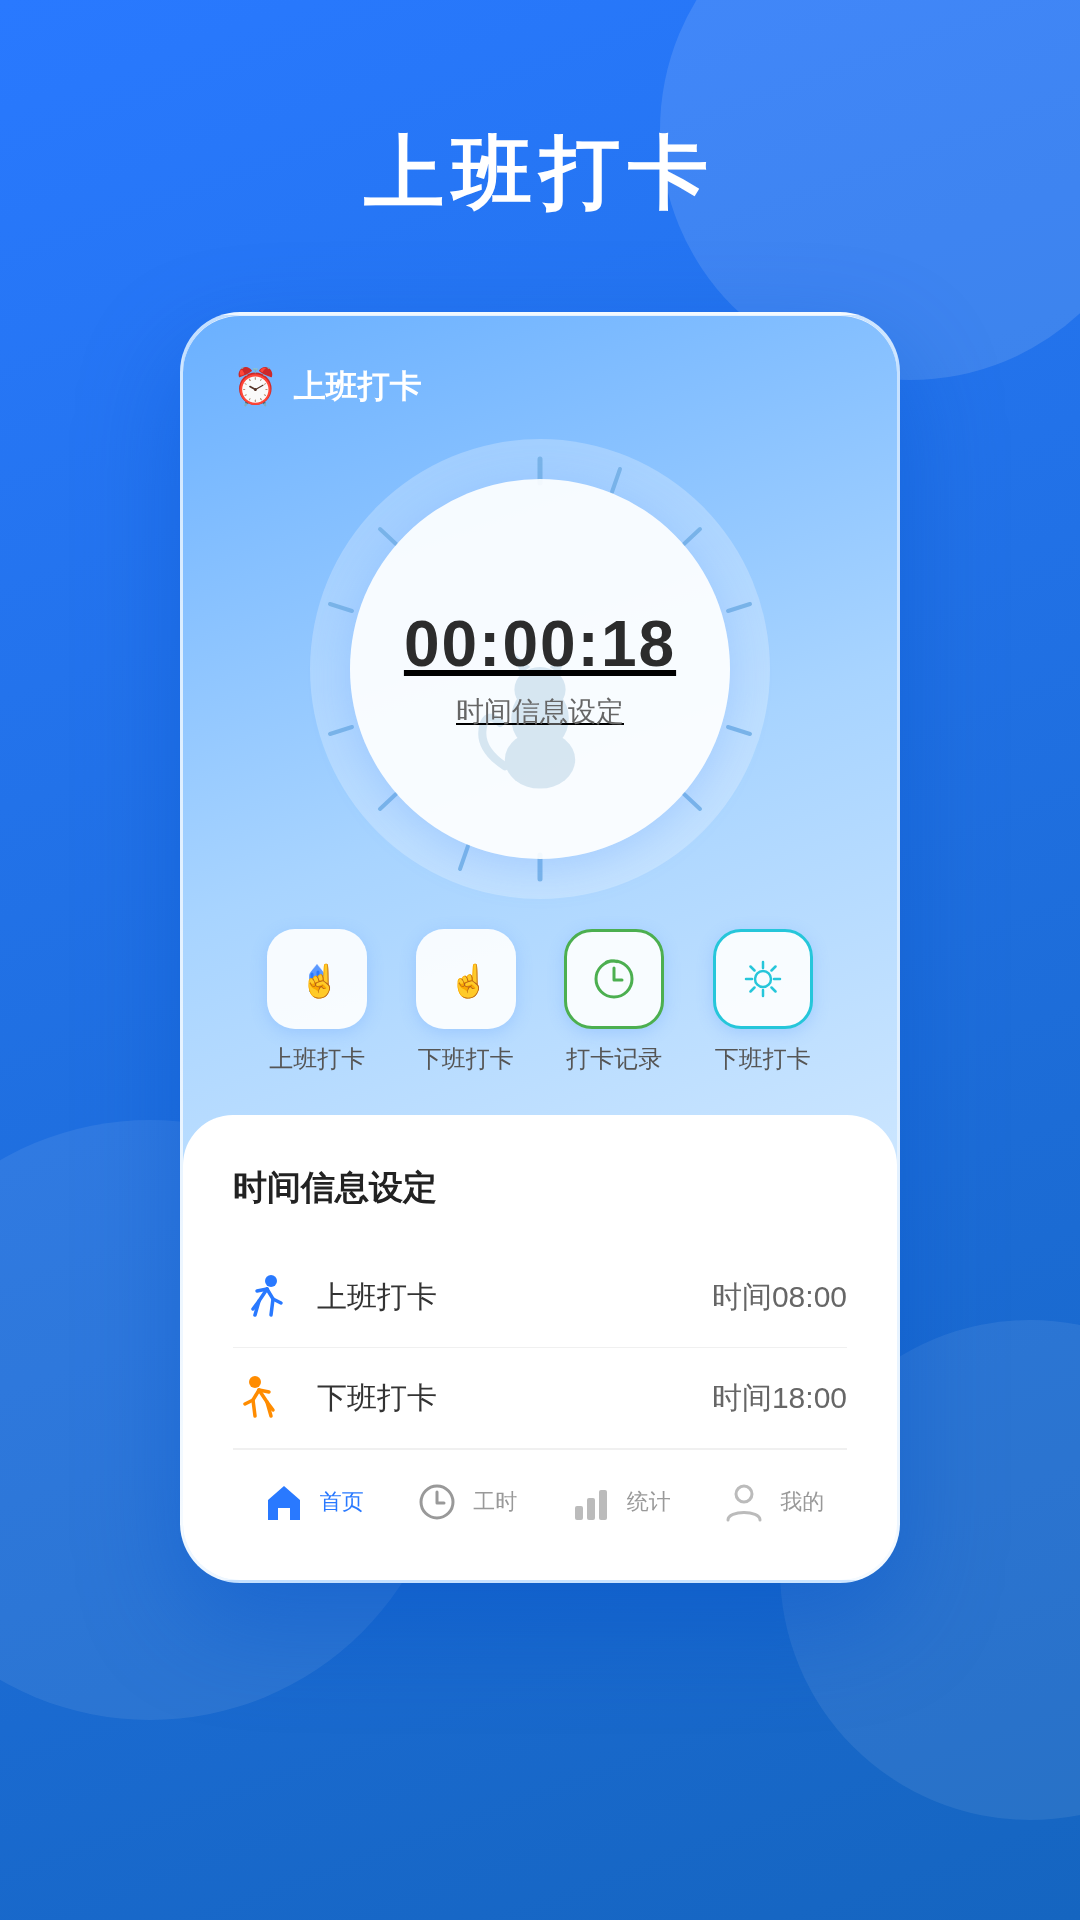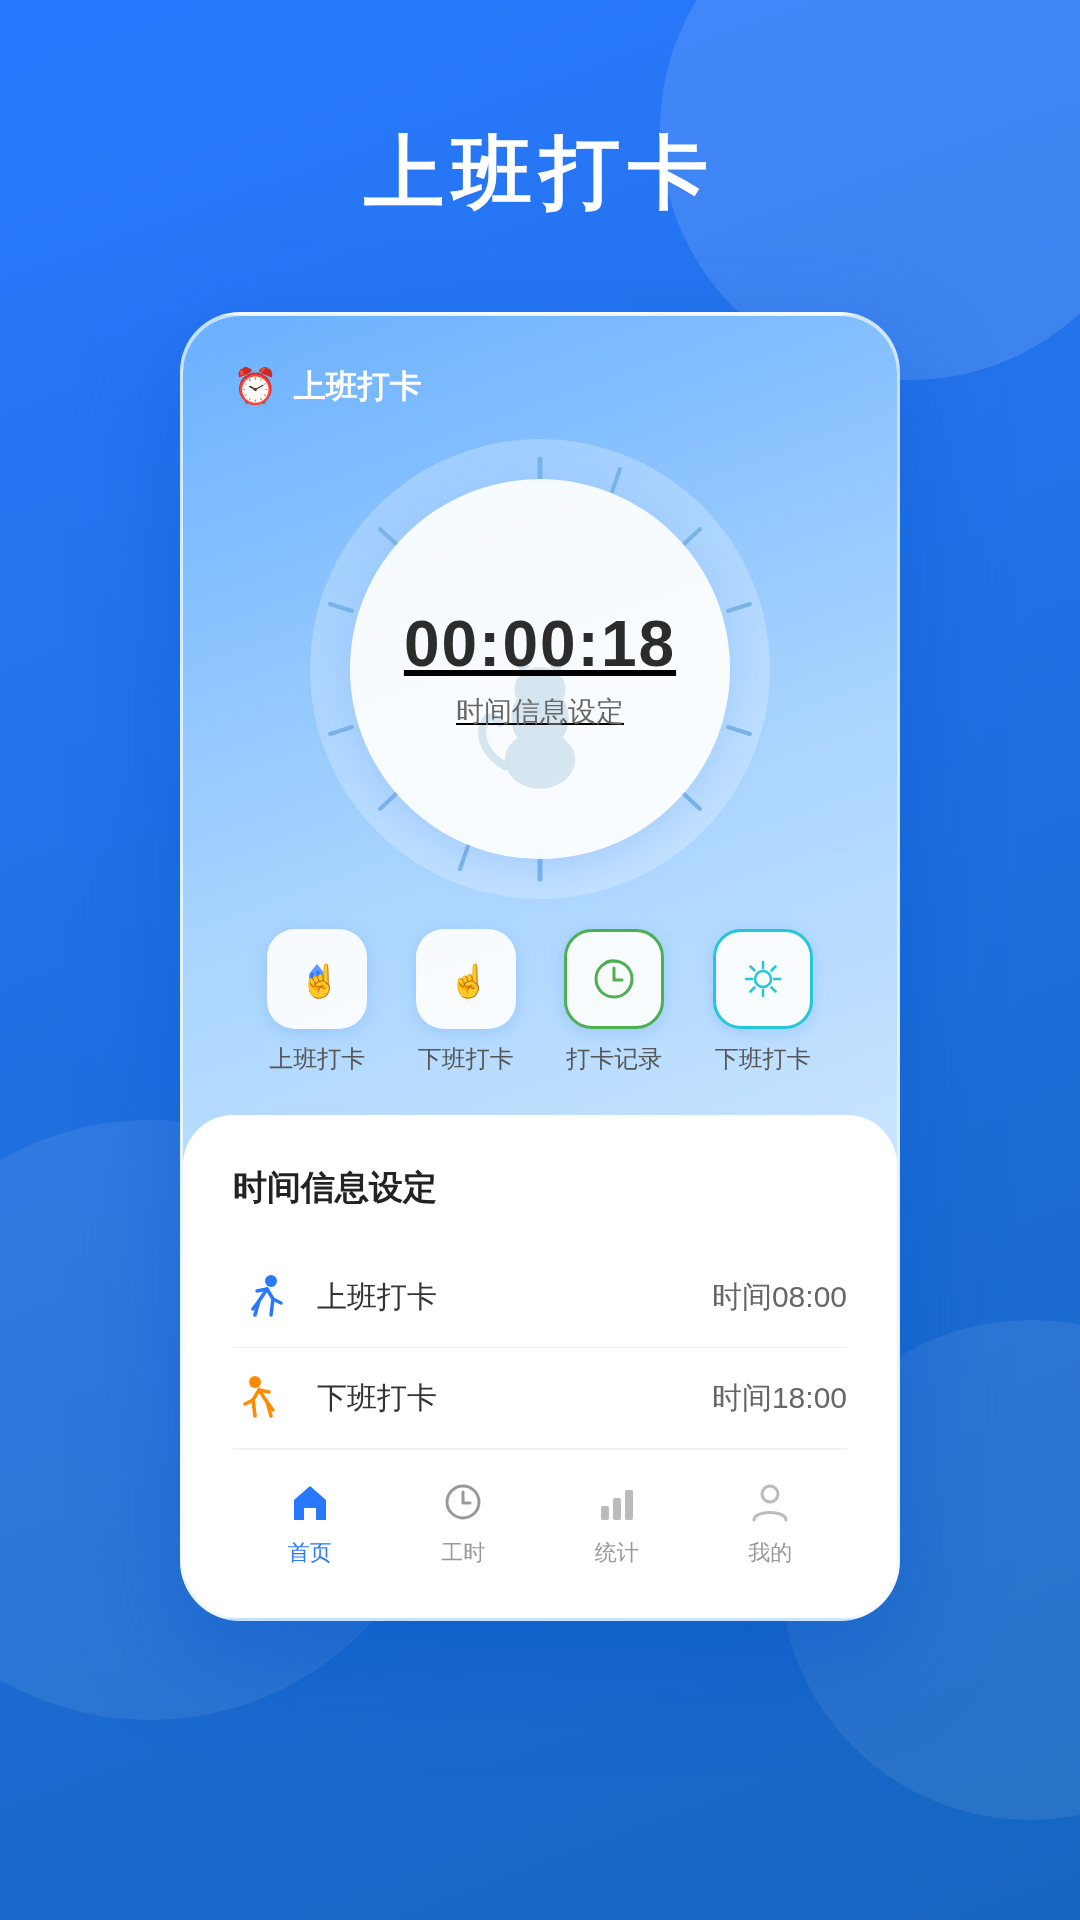--- a/index.html
+++ b/index.html
@@ -244,21 +244,21 @@
     .bottom-nav {
       display: flex;
       justify-content: space-around;
       align-items: center;
       background: #ffffff;
       padding: 24px 0 30px 0;
       border-top: 1px solid #f0f0f0;
     }
     .nav-item {
       display: flex;
-      flex-direction: column;
+      flex-direction: row;
       align-items: center;
       gap: 8px;
       cursor: pointer;
     }
     .nav-icon {
       width: 56px;
       height: 56px;
       display: flex;
       align-items: center;
       justify-content: center;

